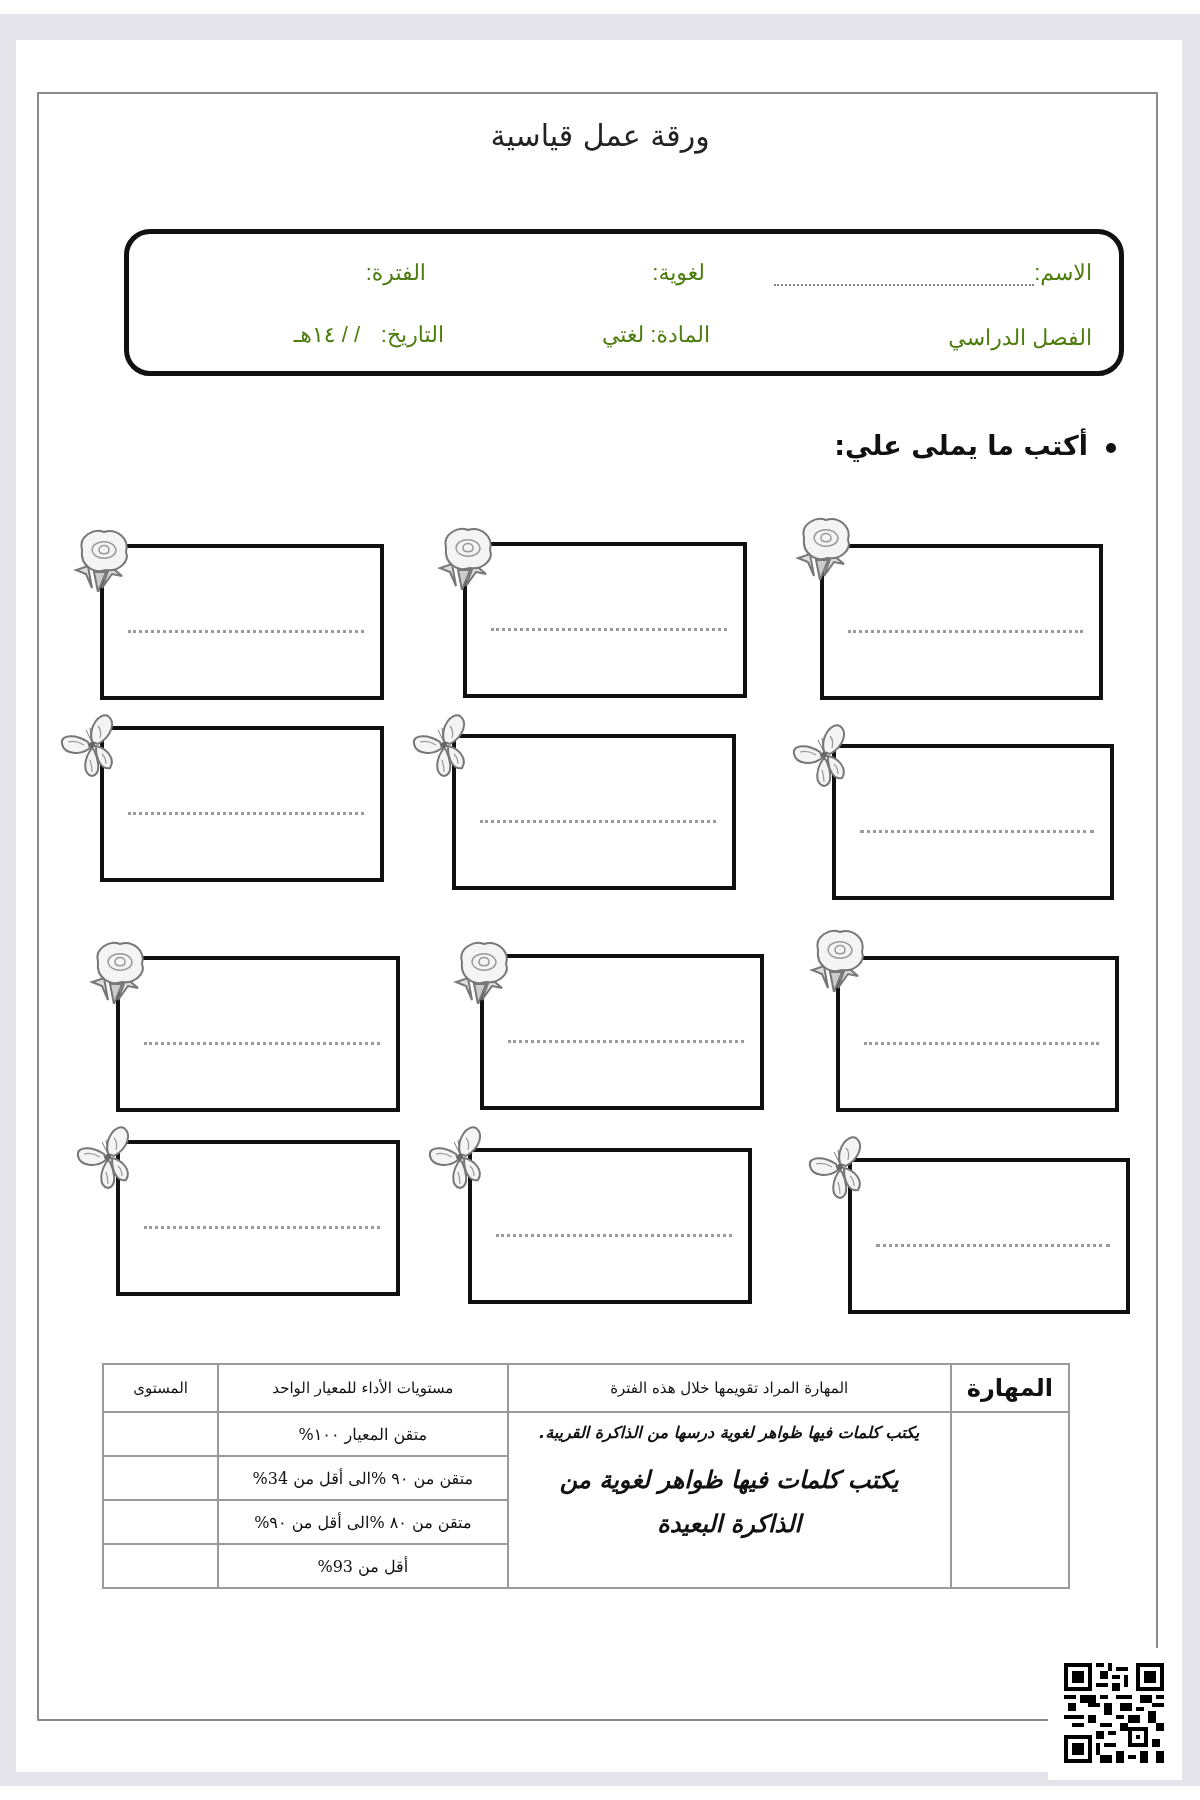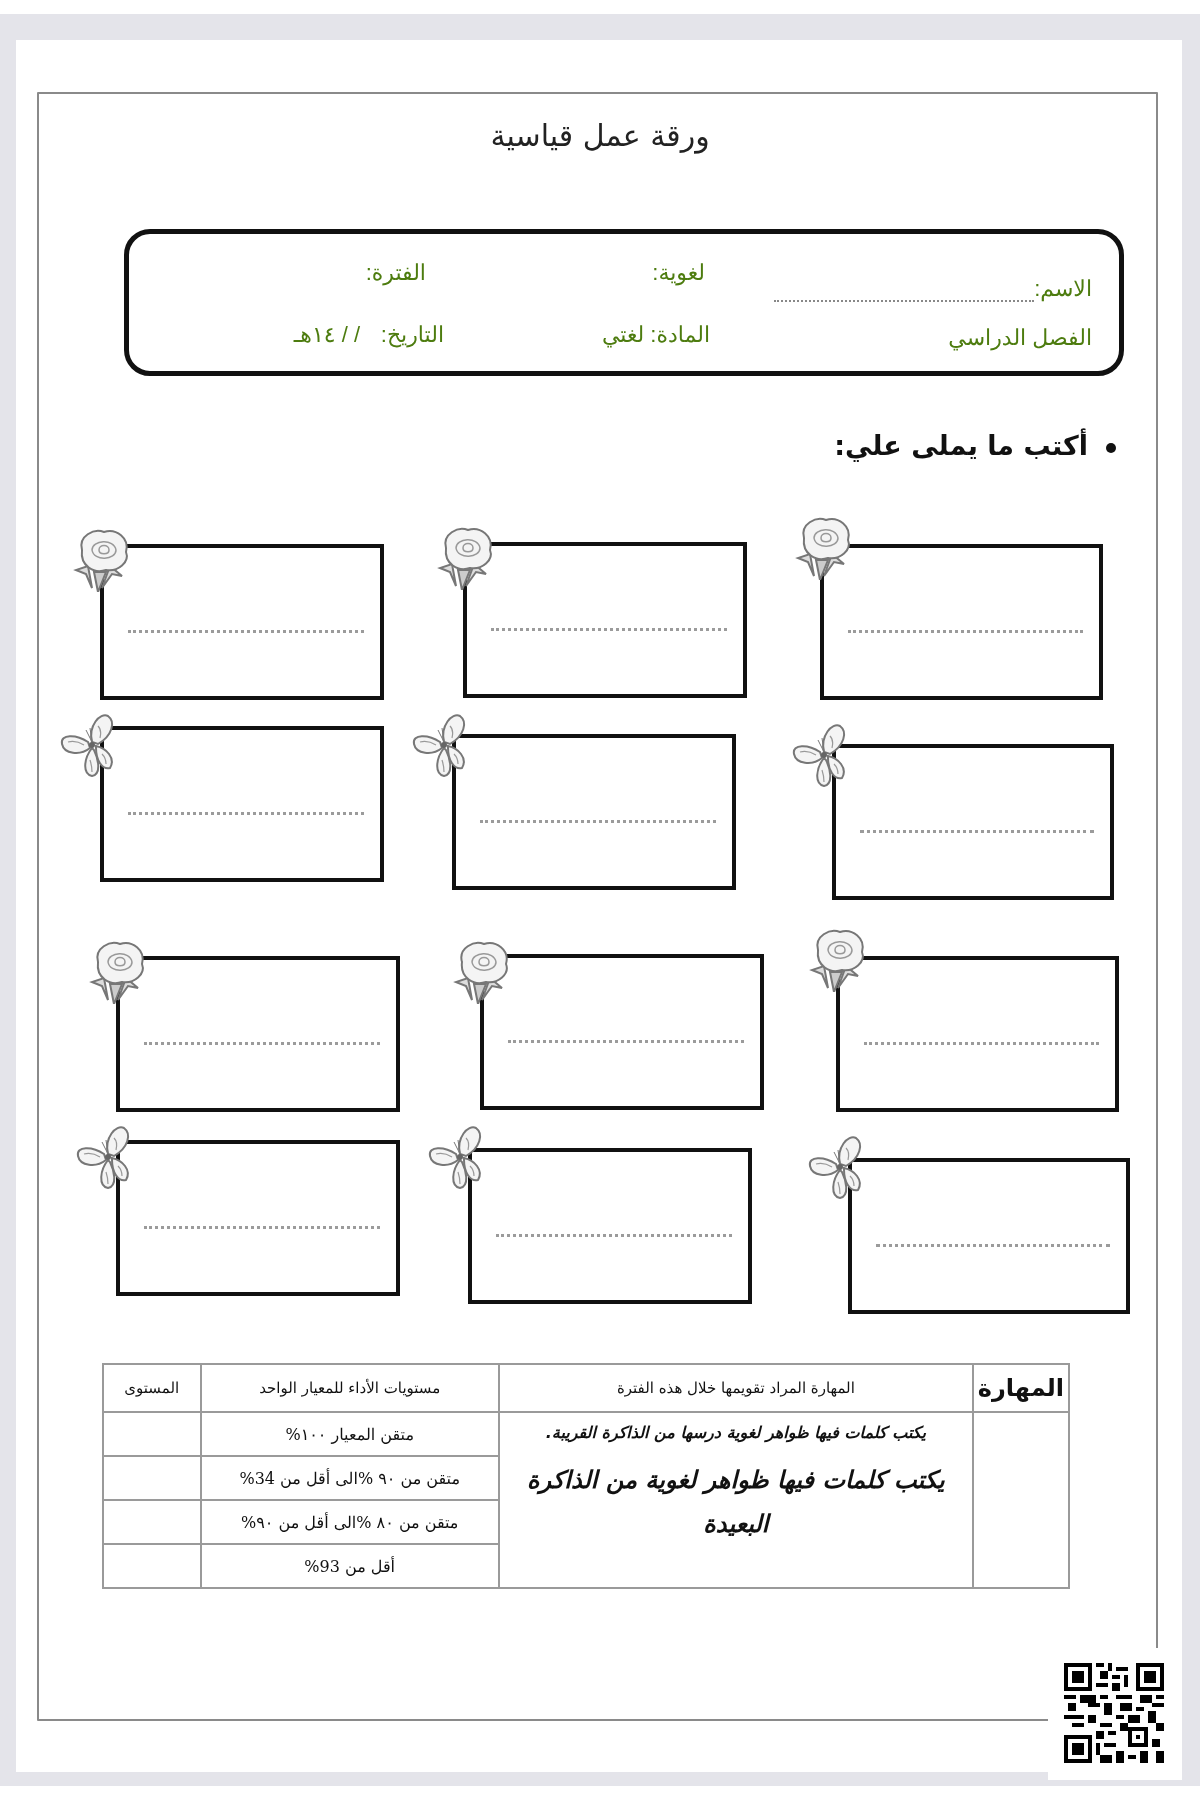--- a/index.html
+++ b/index.html
@@ -10,42 +10,42 @@
   .title { position:absolute; left:0; top:118px; width:1200px; text-align:center; font-size:30px; color:#222; direction:rtl; font-family:"DejaVu Sans", sans-serif; }
   .info-box { position:absolute; left:124px; top:229px; width:1000px; height:147px; border:5px solid #111; border-radius:26px; box-sizing:border-box; }
   .info { position:absolute; direction:rtl; font-size:22px; color:#4d7c0f; white-space:nowrap; font-family:"Liberation Sans", sans-serif; }
   .dots { display:inline-block; border-bottom:2px dotted #888; vertical-align:bottom; }
   .instruction { position:absolute; right:84px; top:430px; direction:rtl; font-size:27px; font-weight:bold; color:#111; font-family:"DejaVu Sans", sans-serif; }
   .instruction .bullet { display:inline-block; width:10px; height:10px; background:#111; border-radius:50%; margin-left:18px; vertical-align:middle; }
   .wbox { position:absolute; border:4px solid #111; box-sizing:border-box; background:#fff; }
   .wbox .line { position:absolute; left:24px; right:16px; border-bottom:3px dotted #9b9b9b; }
   .deco { position:absolute; width:66px; height:66px; }
   table.rubric { position:absolute; left:102px; top:1363px; width:968px; border-collapse:collapse; direction:rtl; font-family:"DejaVu Serif", serif; }
-  table.rubric td, table.rubric th { border:2px solid #9a9a9a; padding:0 4px; text-align:center; color:#111; font-weight:normal; }
+  table.rubric td, table.rubric th { border:2px solid #9a9a9a; padding:0 15px; text-align:center; color:#111; font-weight:normal; }
   table.rubric th { height:46px; font-size:15px; }
   table.rubric td { height:42px; font-size:16px; }
   .skill-head { font-size:24px !important; font-weight:bold !important; font-family:"DejaVu Sans", sans-serif; }
   .skill-cell { vertical-align:top; padding-top:10px !important;font-style:italic; }
   .skill-small { font-size:16px; font-weight:bold; font-family:"DejaVu Sans", sans-serif; margin-bottom:16px; }
   .skill-big { font-size:24px; font-weight:bold; line-height:44px; font-family:"DejaVu Sans", sans-serif;text-align:center; }
   .qr-wrap { position:absolute; left:1048px; top:1648px; width:134px; height:132px; background:#fff; }
   .qr { position:absolute; left:16px; top:15px; width:100px; height:100px; }
 </style>
 </head>
 <body>
 
 <div class="page-shadow"></div>
 <div class="page"></div>
 <div class="frame"></div>
 
 <div class="title">ورقة عمل قياسية</div>
 
 <div class="info-box"></div>
 
-<div class="info" style="right:108px; top:276px;">
+<div class="info" style="right:108px; top:260px;">
   <span>الاسم:</span><span class="dots" style="width:260px;"></span>
 </div>
 <div class="info" style="right:495px; top:260px;">لغوية:</div>
 <div class="info" style="right:774px; top:260px;">الفترة:</div>
 
 <div class="info" style="right:108px; top:325px;">الفصل الدراسي</div>
 <div class="info" style="right:490px; top:322px;">المادة: لغتي</div>
 <div class="info" style="right:756px; top:322px;">التاريخ:</div>
 <div class="info" style="right:840px; top:322px;margin-left:8px;">/     /     ١٤هـ</div>
 

